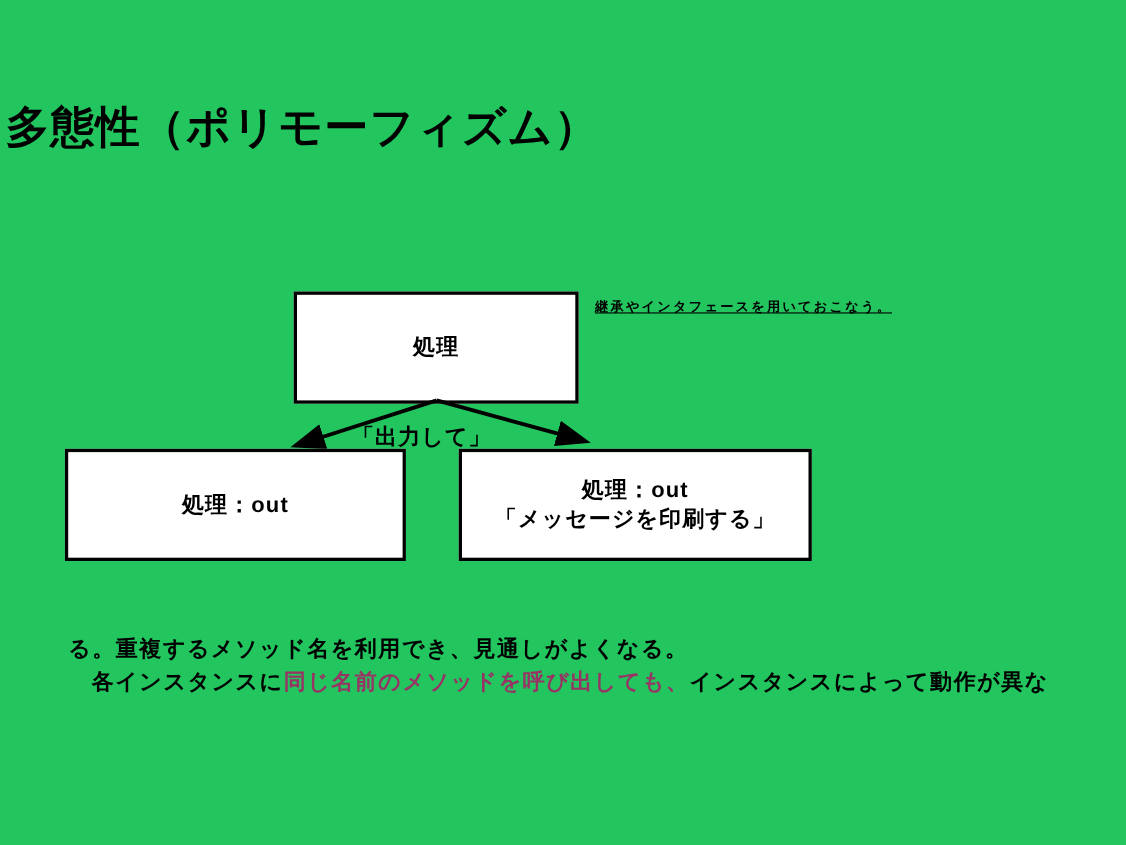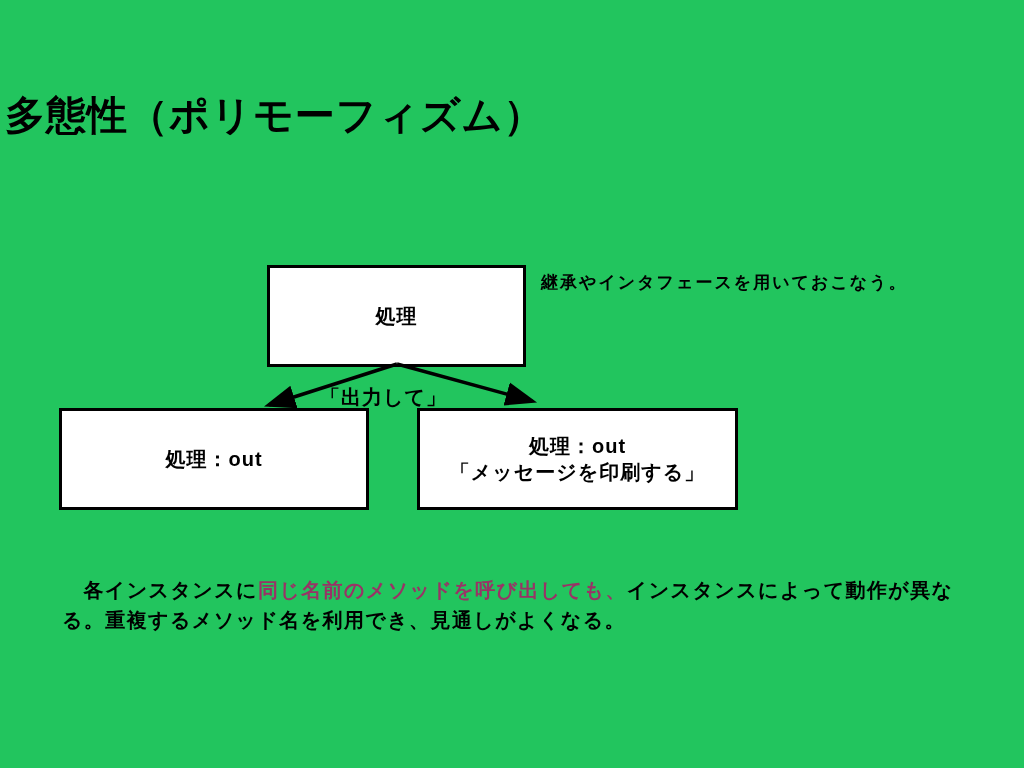--- a/index.html
+++ b/index.html
@@ -19,24 +19,25 @@
     top: 88px;
     font-size: 40px;
     font-weight: 700;
     letter-spacing: 1px;
     white-space: nowrap;
   }
   .note-right {
     position: absolute;
     left: 541px;
     top: 271px;
-    font-size: 17px;
+    font-size: 12px;
     font-weight: 700;
     letter-spacing: 2px;
     white-space: nowrap;
+    text-decoration: underline;
   }
   .box {
     position: absolute;
     border: 3px solid #000000;
     background: #ffffff;
     display: flex;
     flex-direction: column;
     align-items: center;
     justify-content: center;
     text-align: center;
@@ -119,20 +120,20 @@
     <div class="box-line">処理：out</div>
   </div>
 
   <div class="box box-child-right">
     <div class="box-line">処理：out</div>
     <div class="box-line">「メッセージを印刷する」</div>
   </div>
 
   <div class="paragraph">
     <div class="line">
-      <span>　各インスタンスに</span><span class="accent">同じ名前のメソッドを呼び出しても、</span><span>インスタンスによって動作が異な</span>
+      <span>る。重複するメソッド名を利用でき、見通しがよくなる。</span>
     </div>
     <div class="line">
-      <span>る。重複するメソッド名を利用でき、見通しがよくなる。</span>
+      <span>　各インスタンスに</span><span class="accent">同じ名前のメソッドを呼び出しても、</span><span>インスタンスによって動作が異な</span>
     </div>
   </div>
 
 </div>
 
 </body></html>

